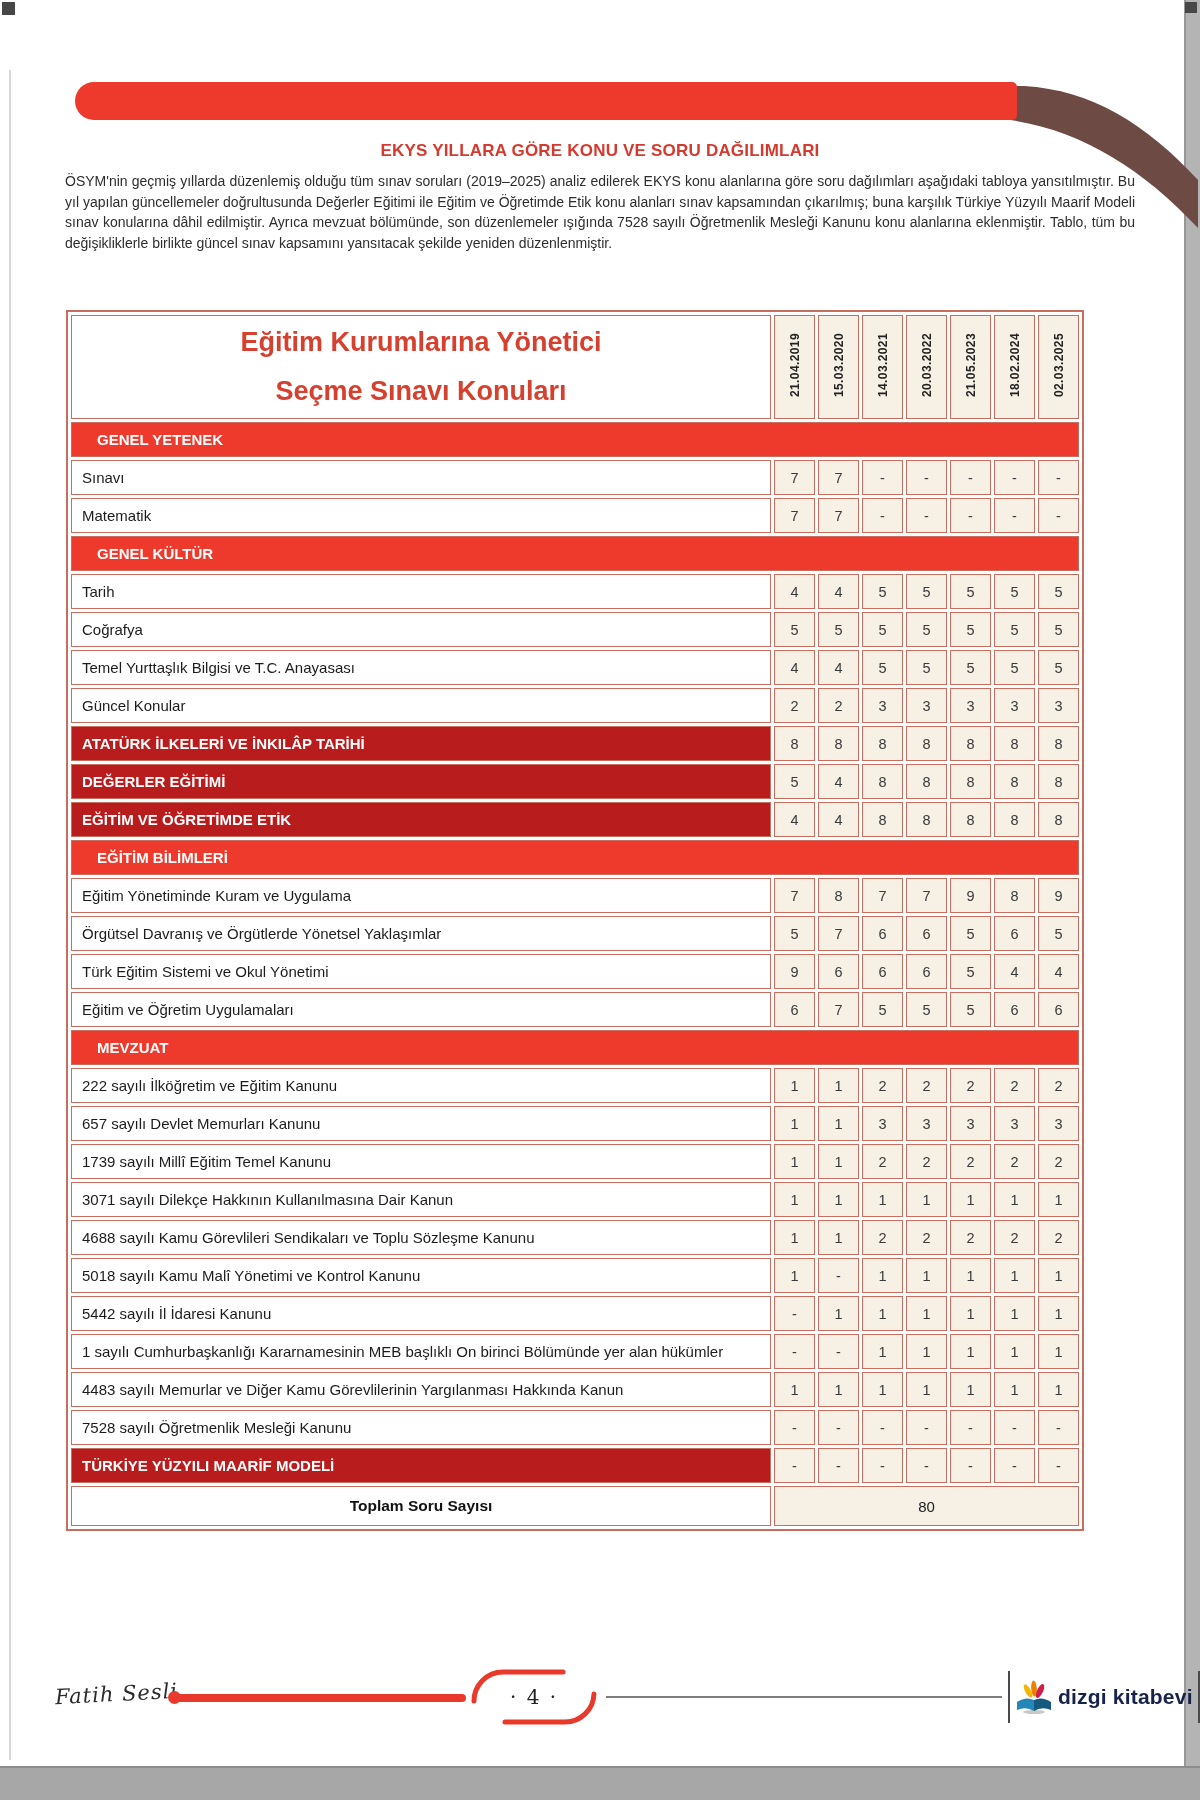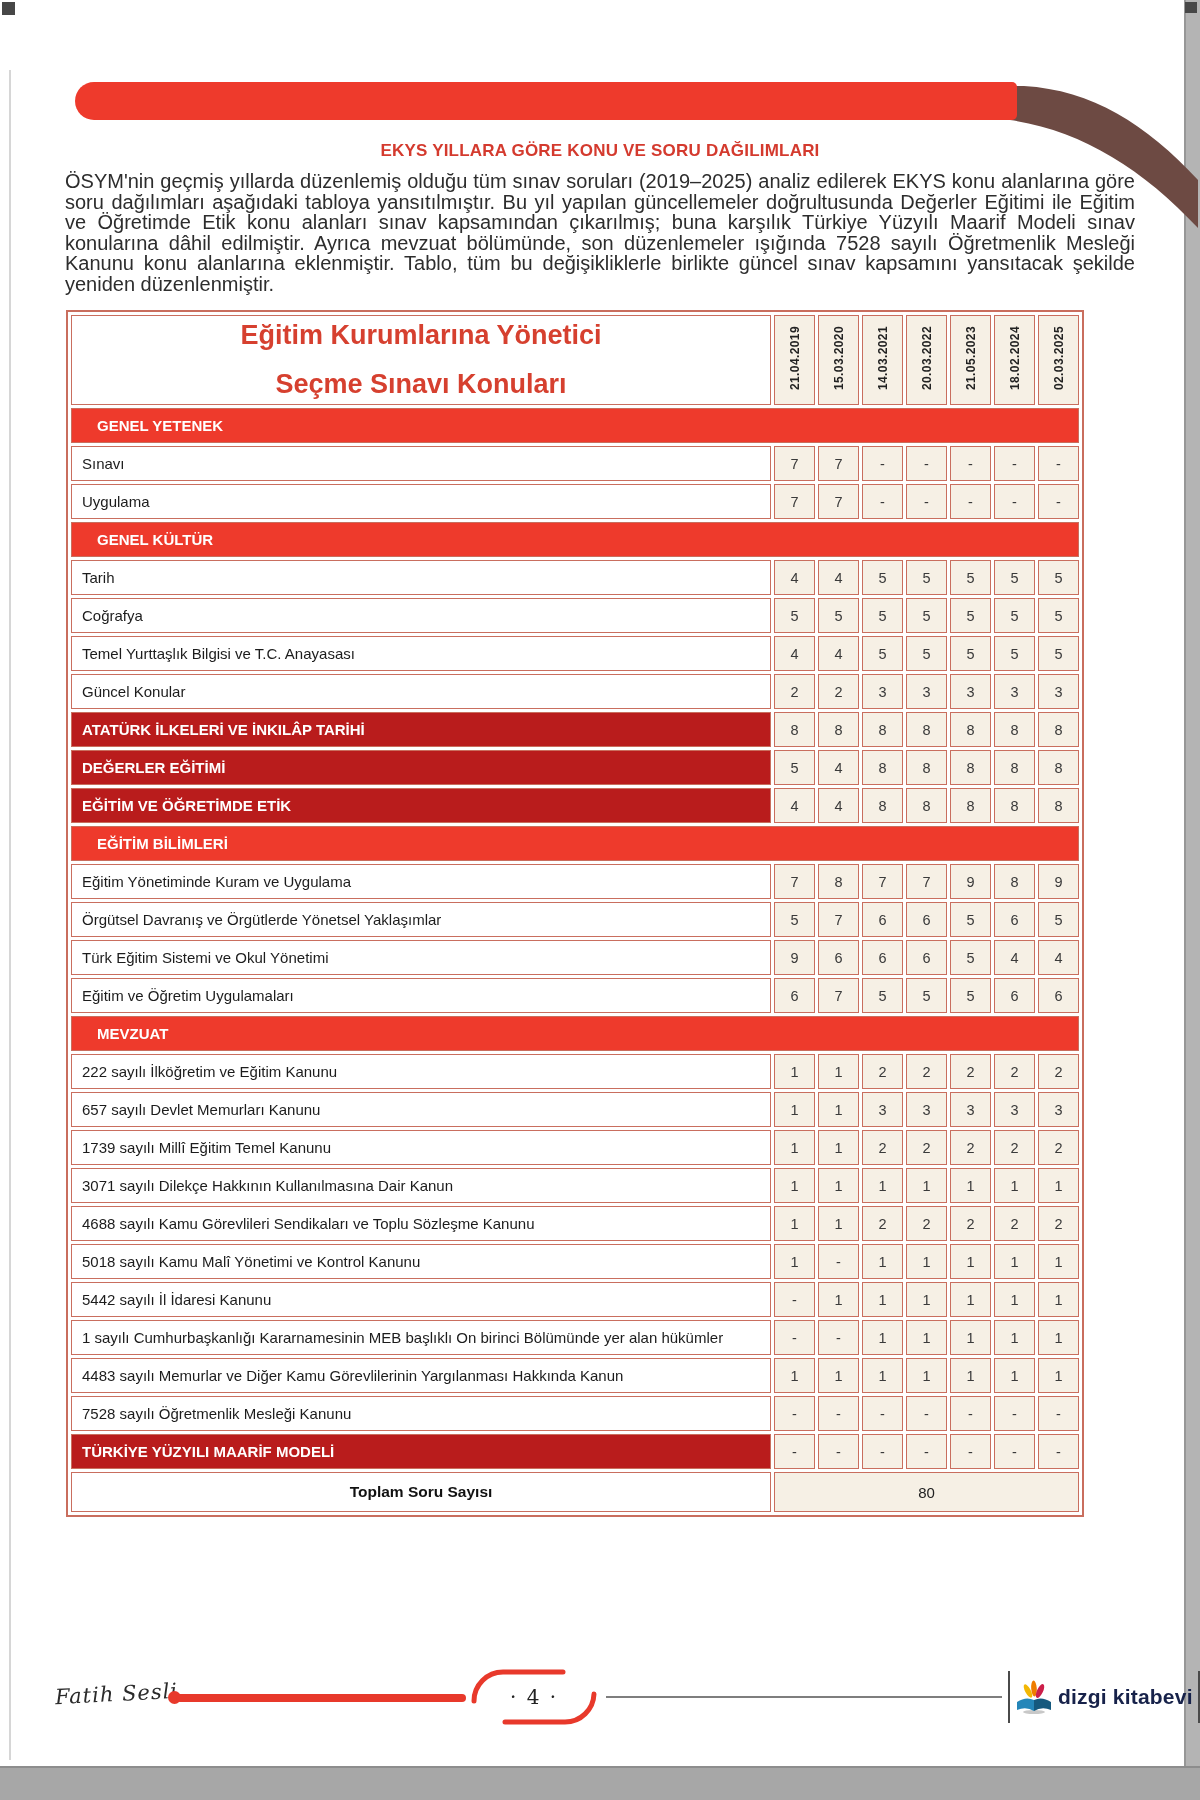--- a/index.html
+++ b/index.html
@@ -13,27 +13,27 @@
   .edge-bottom{position:absolute;left:0;bottom:0;width:1200px;height:32px;background:#a7a7a7;border-top:2px solid #8d8d8d;}
   .edge-left{position:absolute;left:9px;top:70px;height:1690px;width:2px;background:#d6d6d6;}
   .corner-tl{position:absolute;left:2px;top:2px;width:13px;height:13px;background:#474747;}
   .corner-tr{position:absolute;right:3px;top:2px;width:12px;height:11px;background:#474747;}
   
   .swoosh{position:absolute;left:928px;top:80px;z-index:1;}
   .redbar{position:absolute;left:75px;top:82px;width:942px;height:38px;background:#ee3a2c;border-radius:19px 5px 5px 19px;z-index:2;}
   
   .doc-title{position:absolute;left:65px;top:141px;width:1070px;text-align:center;
     color:#d43a2e;font-weight:bold;font-size:17px;letter-spacing:.2px;}
-  .intro{position:absolute;left:65px;top:171px;width:1070px;font-size:20px;line-height:20.6px;
+  .intro{position:absolute;left:65px;top:171px;width:1070px;font-size:14px;line-height:20.6px;
     text-align:justify;color:#2d2d2d;}
   
   .table-wrap{position:absolute;left:66px;top:310px;width:1014px;border:2px solid #c96e5e;background:#fff;}
   table{width:100%;border-collapse:separate;border-spacing:3px;}
   th,td{border:1.5px solid #c96e5e;box-sizing:border-box;}
-  th.corner{background:#fff;height:90px;vertical-align:middle;text-align:center;}
+  th.corner{background:#fff;height:104px;vertical-align:middle;text-align:center;}
   .tbl-title{color:#d6402f;font-size:27px;font-weight:bold;line-height:1.0;}
   .tbl-title + .tbl-title{margin-top:22px;}
   th.date{background:#f6f0e5;vertical-align:middle;text-align:center;width:41px;}
   th.date span{display:inline-block;writing-mode:vertical-rl;transform:rotate(180deg);
     font-size:12px;font-weight:bold;color:#222;letter-spacing:.4px;}
   td.label{background:#fff;font-size:15px;color:#1c1c1c;padding:4px 10px;height:35px;text-align:left;}
   td.val{background:#f6f0e5;text-align:center;font-size:14.5px;color:#3a3a3a;width:41px;height:35px;}
   tr.section td{background:#ee3a2c;color:#fff;font-weight:bold;font-size:15px;padding:5px 25px;height:35px;text-align:left;}
   tr.redrow td.label{background:#b91c1c;color:#fff;font-weight:bold;}
   tr.total td.label-total{background:#fff;text-align:center;font-weight:bold;font-size:15.5px;color:#111;height:40px;}
@@ -94,21 +94,21 @@
           <td class="label">Sınavı</td>
           <td class="val">7</td>
           <td class="val">7</td>
           <td class="val">-</td>
           <td class="val">-</td>
           <td class="val">-</td>
           <td class="val">-</td>
           <td class="val">-</td>
         </tr>
         <tr class="datarow">
-          <td class="label">Uygulama</td>
+          <td class="label">Matematik</td>
           <td class="val">7</td>
           <td class="val">7</td>
           <td class="val">-</td>
           <td class="val">-</td>
           <td class="val">-</td>
           <td class="val">-</td>
           <td class="val">-</td>
         </tr>
         <tr class="section">
           <td colspan="8">GENEL KÜLTÜR</td>

